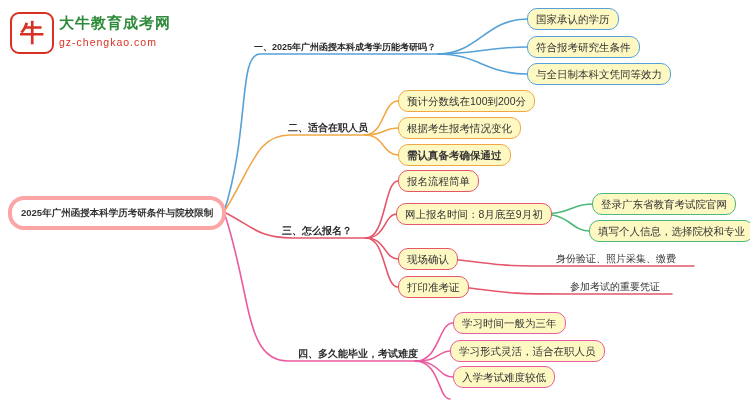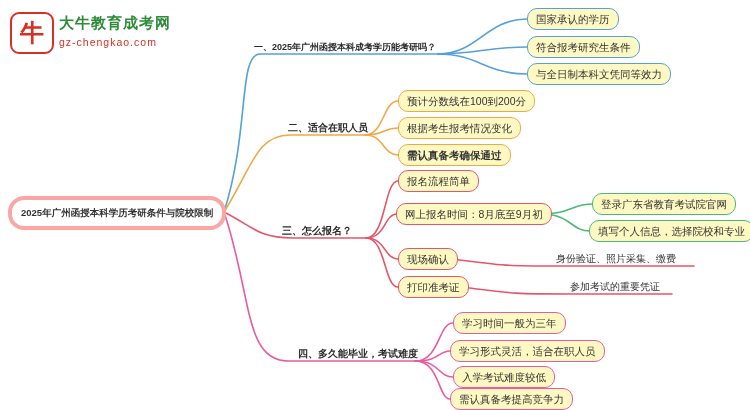--- a/index.html
+++ b/index.html
@@ -109,15 +109,14 @@
   <div class="node c-red" style="left:398px;top:276px;">打印准考证</div>
   <div class="node c-green" style="left:592px;top:193px;">登录广东省教育考试院官网</div>
   <div class="node c-green" style="left:589px;top:220px;">填写个人信息，选择院校和专业</div>
   <div class="tnode" style="left:556px;top:253px;">身份验证、照片采集、缴费</div>
   <div class="tnode" style="left:570px;top:281px;">参加考试的重要凭证</div>
 
   <div class="blabel" style="left:298px;top:348px;">四、多久能毕业，考试难度</div>
   <div class="node c-pink" style="left:453px;top:312px;">学习时间一般为三年</div>
   <div class="node c-pink" style="left:450px;top:340px;">学习形式灵活，适合在职人员</div>
   <div class="node c-pink" style="left:453px;top:366px;">入学考试难度较低</div>
-  <div class="node c-pink" style="left:450px;top:388px;">需认真备考提高竞争力</div>
 
 </div>
 
 </body></html>

